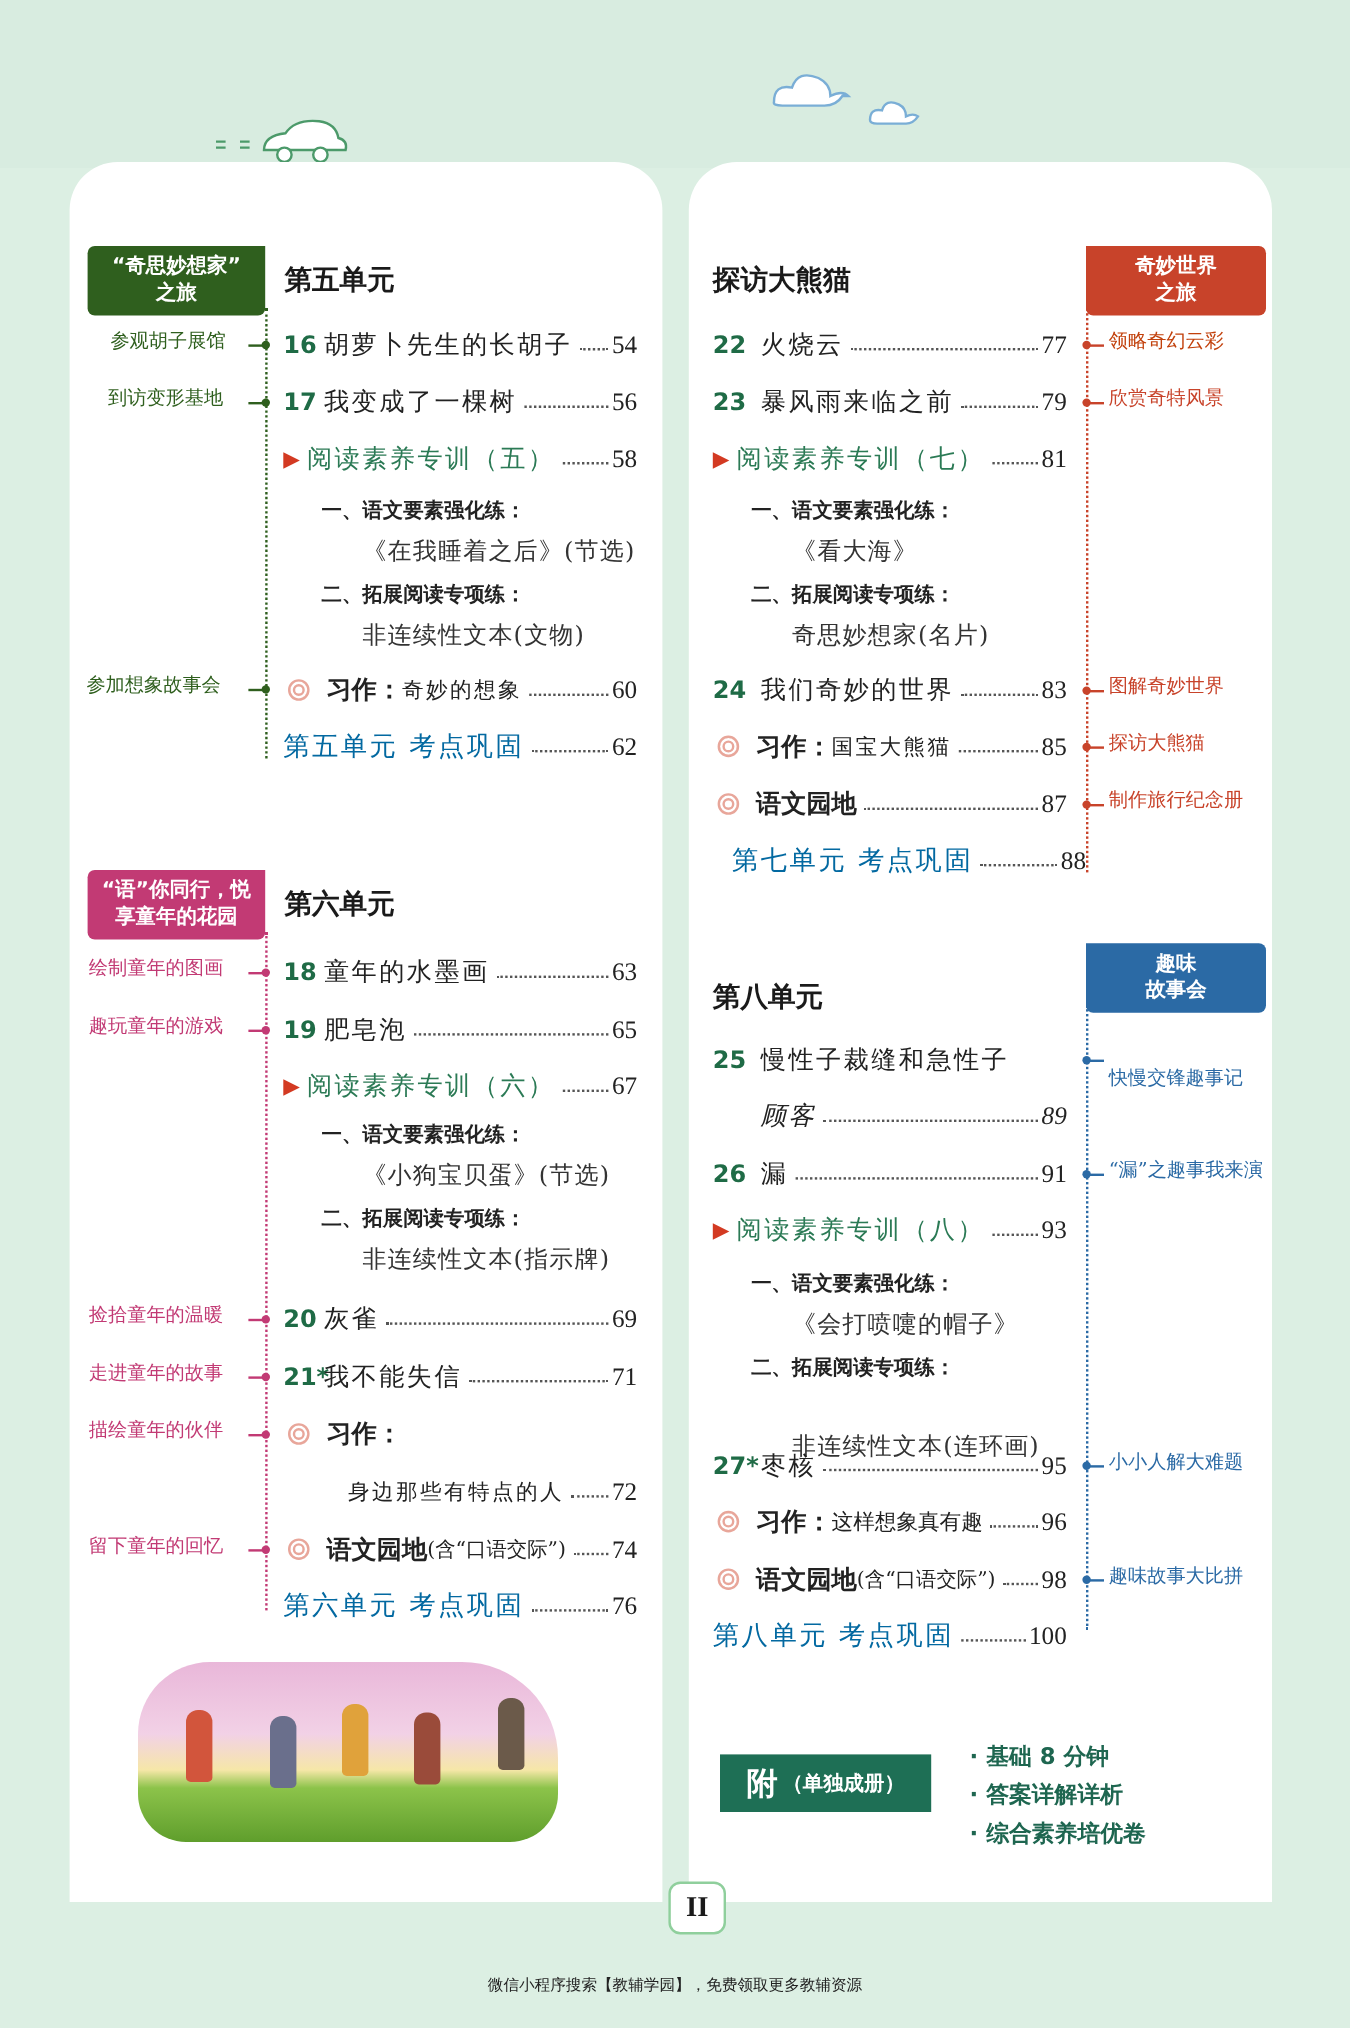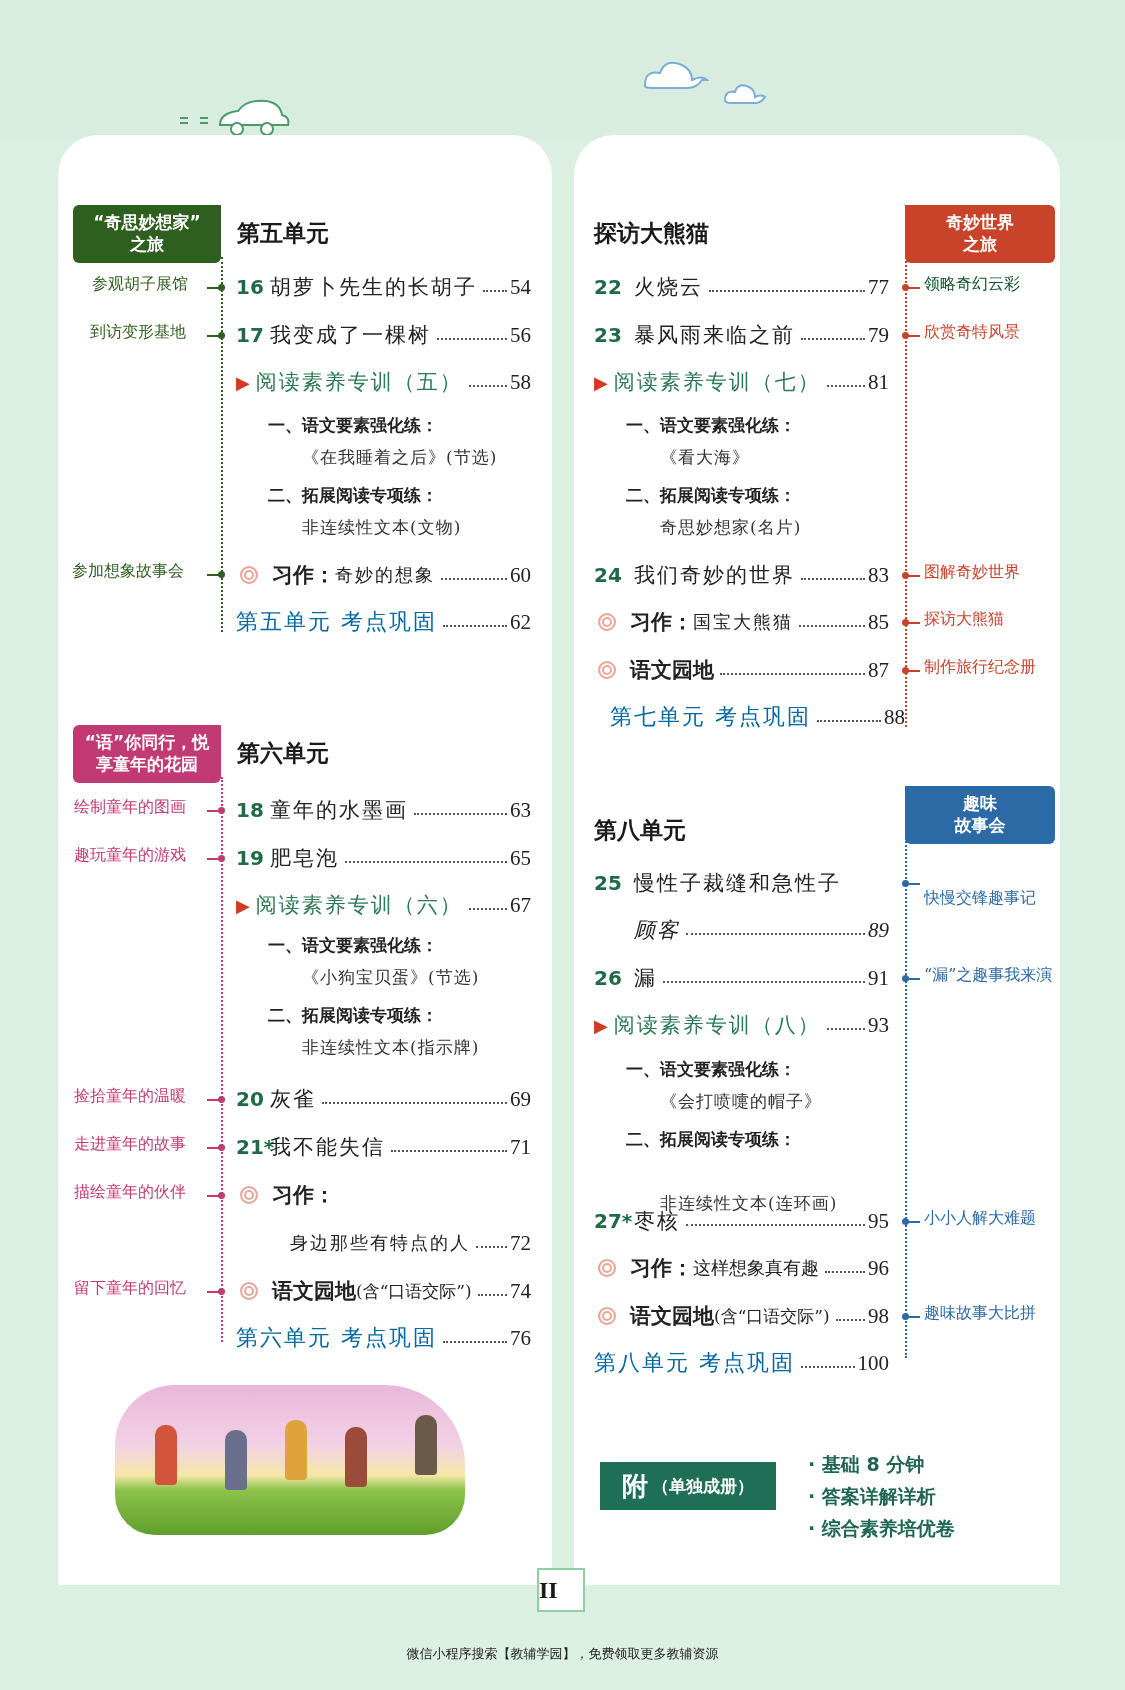--- a/index.html
+++ b/index.html
@@ -19,36 +19,36 @@
   .unit-title { font-family:"DejaVu Sans", sans-serif; font-weight:bold; font-size:23px; color:#1a1a1a; }
   .entry { position:absolute; height:30px; display:flex; align-items:center; font-size:21px; }
   .num { font-family:"DejaVu Sans", sans-serif; font-weight:bold; color:#1f6b46; font-size:20px; width:34px; }
   .title { white-space:nowrap; letter-spacing:2px;text-align:center; }
   .dots { flex:1; border-bottom:2px dotted #555; margin:0 3px 6px 6px; height:1px; align-self:flex-end; margin-bottom:10px; }
   .page { font-family:"Liberation Serif", serif; font-size:21px; color:#222; }
   .special { color:#2b7a55; font-family:"DejaVu Sans", sans-serif; }
   .arrow-red { color:#d33a22; font-size:18px; margin-right:6px; }
   .circle-icon { width:14px; height:14px; border-radius:50%; border:2px solid #e8a69a; box-shadow: inset 0 0 0 2px #fff, inset 0 0 0 4px #e8a69a; margin-right:14px; margin-left:4px; }
   .sub-h { position:absolute; font-size:17px; font-weight:bold; font-family:"DejaVu Sans", sans-serif; color:#222; }
-  .sub-t { position:absolute; font-size:17px; color:#333; letter-spacing:1px; }
+  .sub-t { position:absolute; font-size:20px; color:#333; letter-spacing:1px; }
   .review { color:#0369a1; font-family:"DejaVu Sans", sans-serif; font-size:22px; }
 
   .tag { position:absolute; color:#fff; font-family:"DejaVu Sans", sans-serif; font-weight:bold; font-size:17px; text-align:center; line-height:22px; padding-top:6px; }
   .tag-left { border-radius:6px 0 6px 6px; }
   .tag-right { border-radius:0 6px 6px 6px; }
   .side { position:absolute; font-size:16px; white-space:nowrap; }
   .vline { position:absolute; width:0; border-left:2px dotted; }
   .dot { position:absolute; width:7px; height:7px; border-radius:50%; }
   .connector { position:absolute; height:0; border-top:2px solid; width:12px; }
 
   .appendix { position:absolute; left:600px; top:1462px; width:176px; height:48px; background:#1e6f55; color:#fff; font-family:"DejaVu Sans", sans-serif; font-weight:bold; display:flex; align-items:center; justify-content:center; }
   .appendix .big { font-size:26px; margin-right:4px; }
   .appendix .small { font-size:17px; }
   .app-list { position:absolute; left:808px; top:1448px; font-family:"DejaVu Sans", sans-serif; font-weight:bold; font-size:19px; color:#1e6650; line-height:32px; }
-  .pagenum { position:absolute; left:537px; top:1568px; width:44px; height:40px; border:2px solid #8fcf9c; border-radius:0; background:#fff; font-family:"Liberation Serif", serif; font-size:24px; font-weight:bold; line-height:40px; color:#1a1a1a; }
+  .pagenum { position:absolute; left:557px; top:1568px; width:44px; height:40px; border:2px solid #8fcf9c; border-radius:10px; background:#fff; font-family:"Liberation Serif", serif; font-size:24px; font-weight:bold; text-align:center; line-height:40px; color:#1a1a1a; }
   .footer { position:absolute; left:0; width:1125px; top:1645px; text-align:center; font-family:"DejaVu Sans", sans-serif; font-size:13px; color:#222; }
   .illus { position:absolute; left:115px; top:1385px; width:350px; height:150px; border-radius:60px 80px 40px 40px; background:linear-gradient(180deg,#e9b7d9 0%,#f2d1e6 40%,#f6e7a8 60%,#8cc34a 70%,#5f9e2c 100%); }
   .kid { position:absolute; width:22px; height:60px; border-radius:10px 10px 4px 4px; }
 </style>
 </head>
 <body>
 
 <div class="bg-top">
   <svg class="abs" style="left:175px;top:93px" width="130" height="45">
     <path d="M5 25 h8 M5 30 h8 M25 25 h8 M25 30 h8" stroke="#4c9a6a" stroke-width="2" fill="none"></path>
@@ -223,21 +223,21 @@
 <div class="vline" style="left:905px;top:257px;height:470px;border-color:#c8432a;"></div>
 
 <div class="entry" style="left:594px;top:272px;width:295px;">
   <span class="num" style="width:40px">22</span>
   <span class="title">火烧云</span>
   <span class="dots"></span>
   <span class="page">77</span>
 </div>
 <div class="dot" style="left:902px;top:284px;background:#c8432a;"></div>
 <div class="connector" style="left:908px;top:287px;border-color:#c8432a;"></div>
-<div class="side" style="left:924px;top:274px;color:#14532d;">领略奇幻云彩</div>
+<div class="side" style="left:924px;top:274px;color:#c2410c;">领略奇幻云彩</div>
 
 <div class="entry" style="left:594px;top:320px;width:295px;">
   <span class="num" style="width:40px">23</span>
   <span class="title">暴风雨来临之前</span>
   <span class="dots"></span>
   <span class="page">79</span>
 </div>
 <div class="dot" style="left:902px;top:332px;background:#c8432a;"></div>
 <div class="connector" style="left:908px;top:335px;border-color:#c8432a;"></div>
 <div class="side" style="left:924px;top:322px;color:#c8432a;">欣赏奇特风景</div>

